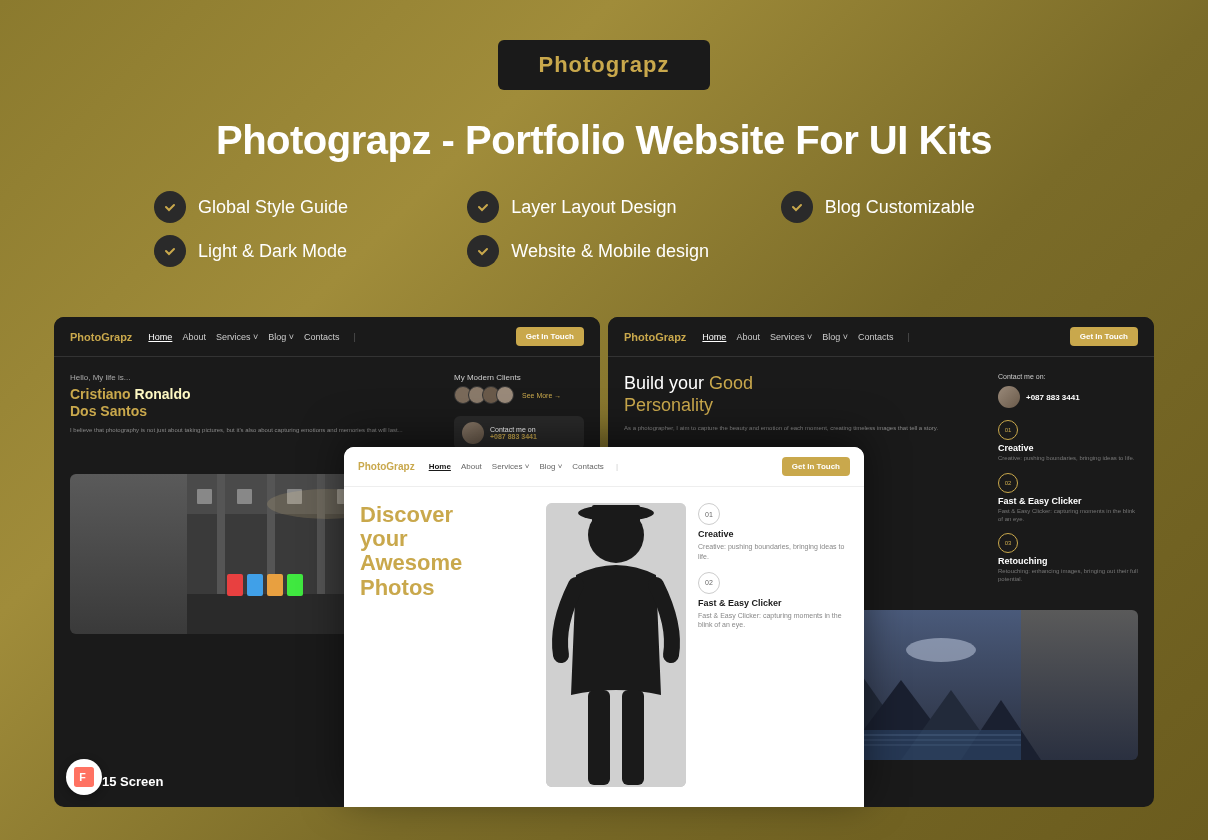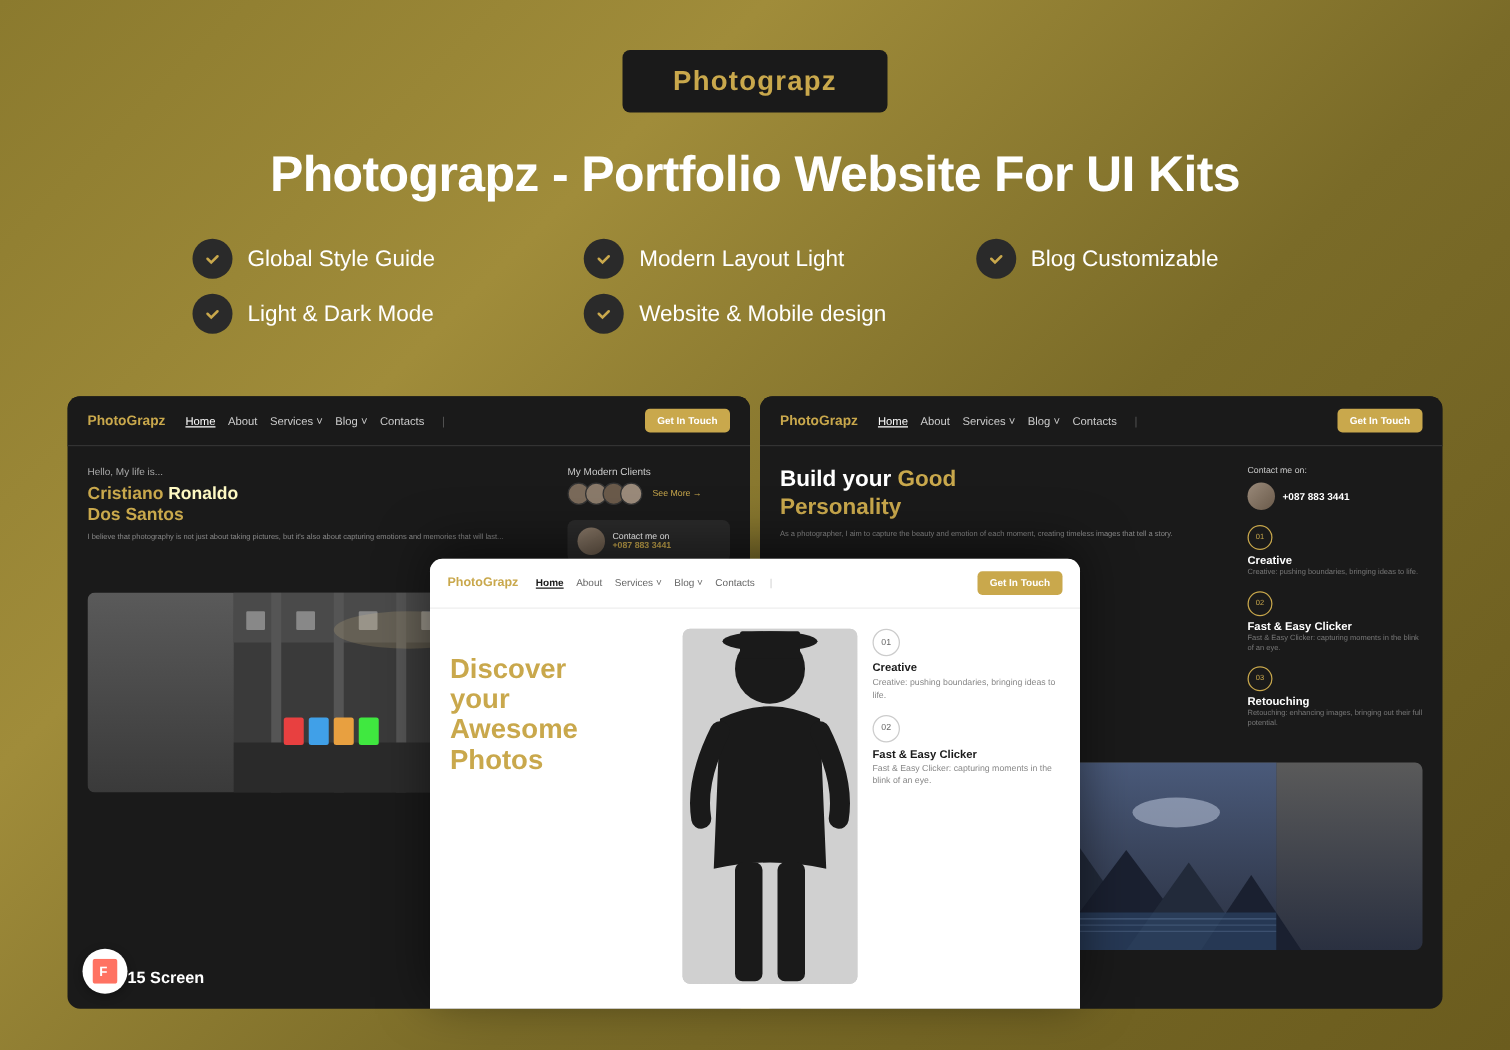--- a/index.html
+++ b/index.html
@@ -303,21 +303,20 @@
 
     .floating-content {
       display: flex;
       padding: 16px;
       gap: 12px;
       height: calc(100% - 44px);
     }
 
     .floating-main {
       flex: 1;
-      margin-top: 20px;
     }
 
     .discover-text {
       font-size: 22px;
       font-weight: 800;
       color: #C9A84C;
       line-height: 1.1;
       margin-bottom: 6px;
     }
 
@@ -373,21 +372,21 @@
     .right-main {
       flex: 1;
     }
 
     .right-side {
       width: 140px;
     }
 
     .build-title {
       font-size: 18px;
-      font-weight: 700;
+      font-weight: 400;
       color: white;
       line-height: 1.2;
       margin-bottom: 8px;
     }
 
     .build-title span { color: #C9A84C; }
 
     .build-desc {
       font-size: 6px;
       color: #888;
@@ -506,21 +505,21 @@
         </svg>
       </div>
       <span class="feature-text">Global Style Guide</span>
     </div>
     <div class="feature-item">
       <div class="check-circle">
         <svg viewBox="0 0 14 14" fill="none">
           <path d="M3 7l3 3 5-5" stroke="#C9A84C" stroke-width="2" stroke-linecap="round"></path>
         </svg>
       </div>
-      <span class="feature-text">Modern Layout Light</span>
+      <span class="feature-text">Layer Layout Design</span>
     </div>
     <div class="feature-item">
       <div class="check-circle">
         <svg viewBox="0 0 14 14" fill="none">
           <path d="M3 7l3 3 5-5" stroke="#C9A84C" stroke-width="2" stroke-linecap="round"></path>
         </svg>
       </div>
       <span class="feature-text">Blog Customizable</span>
     </div>
     <div class="feature-item">

